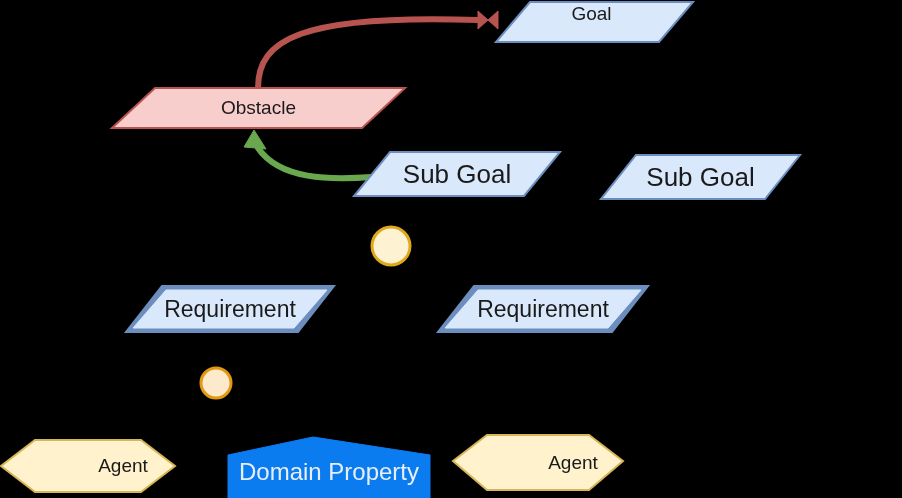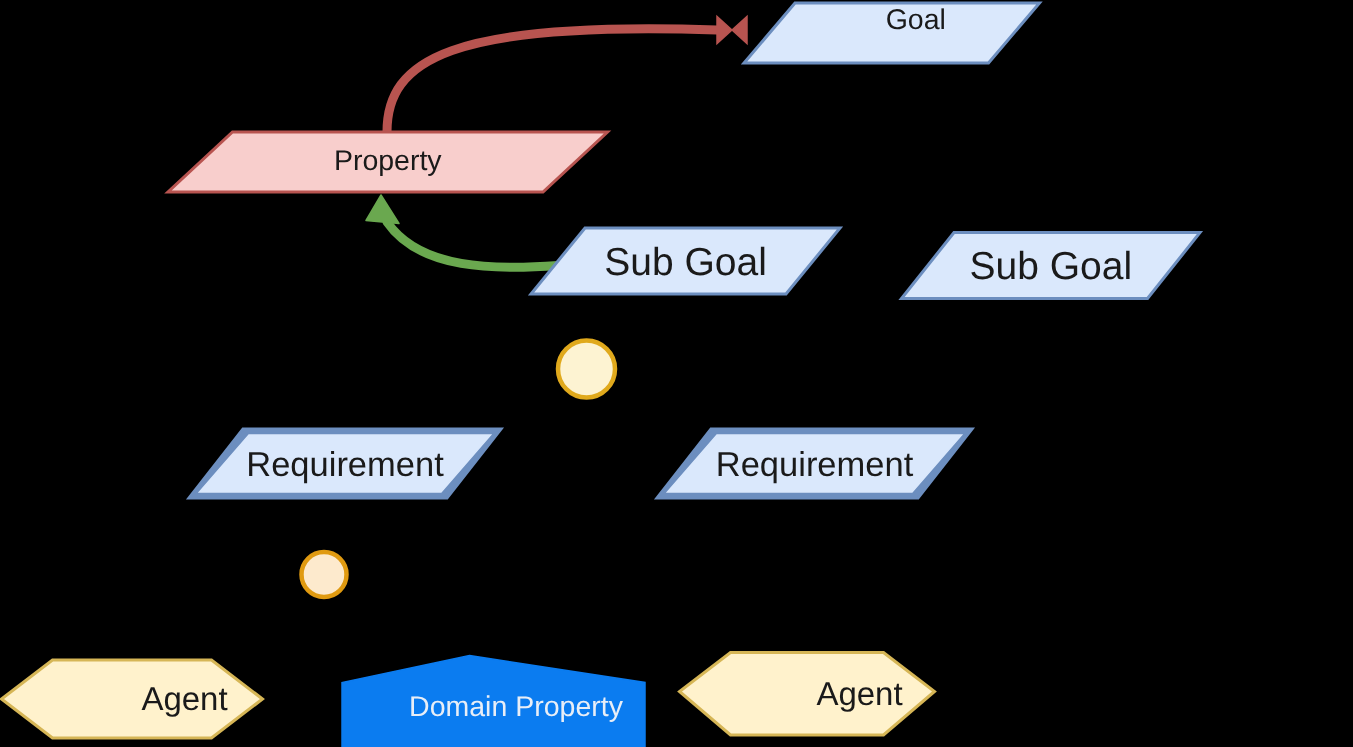--- a/index.html
+++ b/index.html
@@ -10,22 +10,22 @@
   .node-label{
     position:absolute;display:flex;align-items:center;justify-content:center;
     text-align:center;pointer-events:none;white-space:nowrap;
   }
   .lbl-dark{color:#1a1a1a;}
   .lbl-light{color:#e8eef7;}
   .fs-goal{font-size:19px;}
   .fs-obstacle{font-size:19px;}
   .fs-subgoal{font-size:26px;}
   .fs-req{font-size:23px;}
-  .fs-agent{font-size:22px;padding-left:35px;}
-  .fs-domain{font-size:19px;padding-left:15px;}
+  .fs-agent{font-size:19px;padding-left:35px;}
+  .fs-domain{font-size:24px;}
 </style>
 </head>
 <body>
 
 <div id="canvas">
 
   <svg id="diagram" viewBox="0 0 902 498" xmlns="http://www.w3.org/2000/svg">
 
     <g>
       <path d="M 258,88 C 258,40 300,14 478,20" fill="none" stroke="#b85450" stroke-width="6" stroke-linecap="round"></path>
@@ -79,23 +79,23 @@
     <g>
       <path d="M 487,435 L 589,435 L 623,461 L 589,490 L 487,490 L 453,461 Z" fill="#fff2cc" stroke="#d6b656" stroke-width="2"></path>
     </g>
 
     <g>
       <path d="M 313,437 L 430,455 L 430,498 L 228,498 L 228,455 Z" fill="#0b7cf0" stroke="#0b7cf0" stroke-width="1"></path>
     </g>
 
   </svg>
 
-  <div class="node-label lbl-dark fs-goal" style="left:512px;top:2px;width:197px;height:24px;">Goal</div>
+  <div class="node-label lbl-dark fs-goal" style="left:493px;top:2px;width:197px;height:24px;">Goal</div>
 
-  <div class="node-label lbl-dark fs-obstacle" style="left:112px;top:88px;width:293px;height:40px;">Property</div>
+  <div class="node-label lbl-dark fs-obstacle" style="left:112px;top:88px;width:293px;height:40px;">Obstacle</div>
 
   <div class="node-label lbl-dark fs-subgoal" style="left:354px;top:152px;width:206px;height:44px;">Sub Goal</div>
 
   <div class="node-label lbl-dark fs-subgoal" style="left:601px;top:155px;width:199px;height:44px;">Sub Goal</div>
 
   <div class="node-label lbl-dark fs-req" style="left:126px;top:286px;width:208px;height:46px;">Requirement</div>
 
   <div class="node-label lbl-dark fs-req" style="left:438px;top:286px;width:210px;height:46px;">Requirement</div>
 
   <div class="node-label lbl-dark fs-agent" style="left:1px;top:440px;width:174px;height:52px;">Agent</div>

